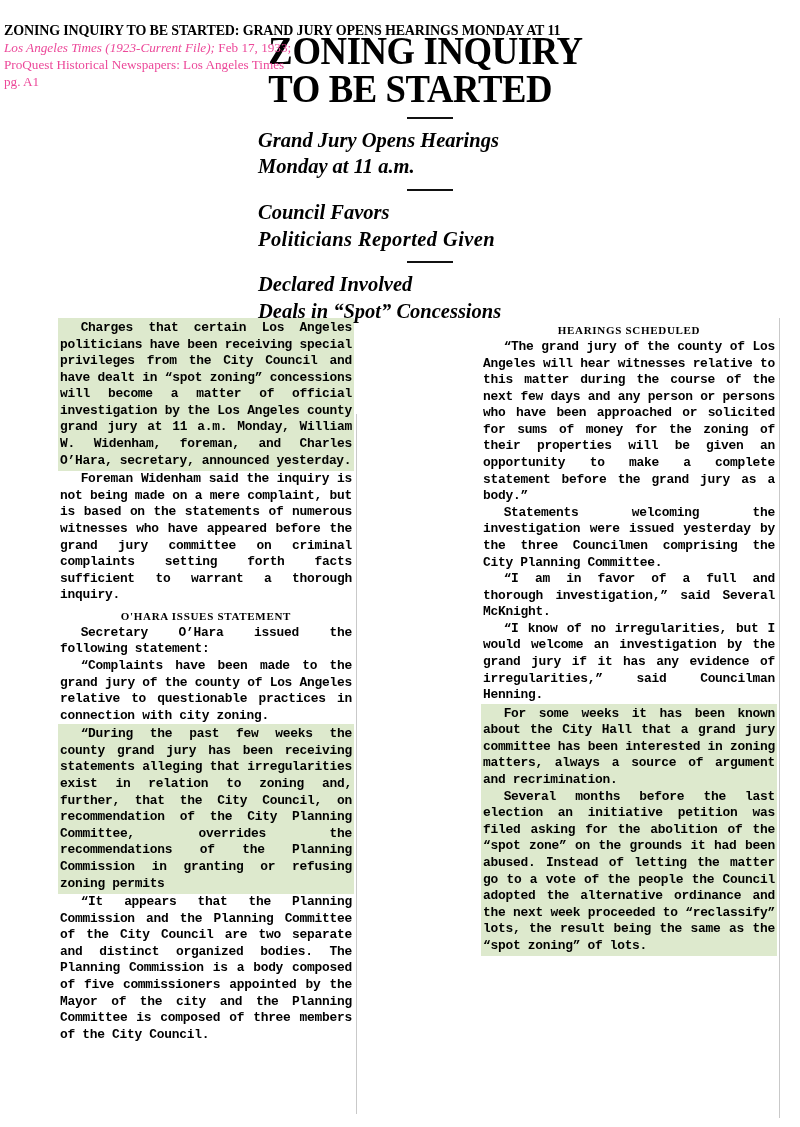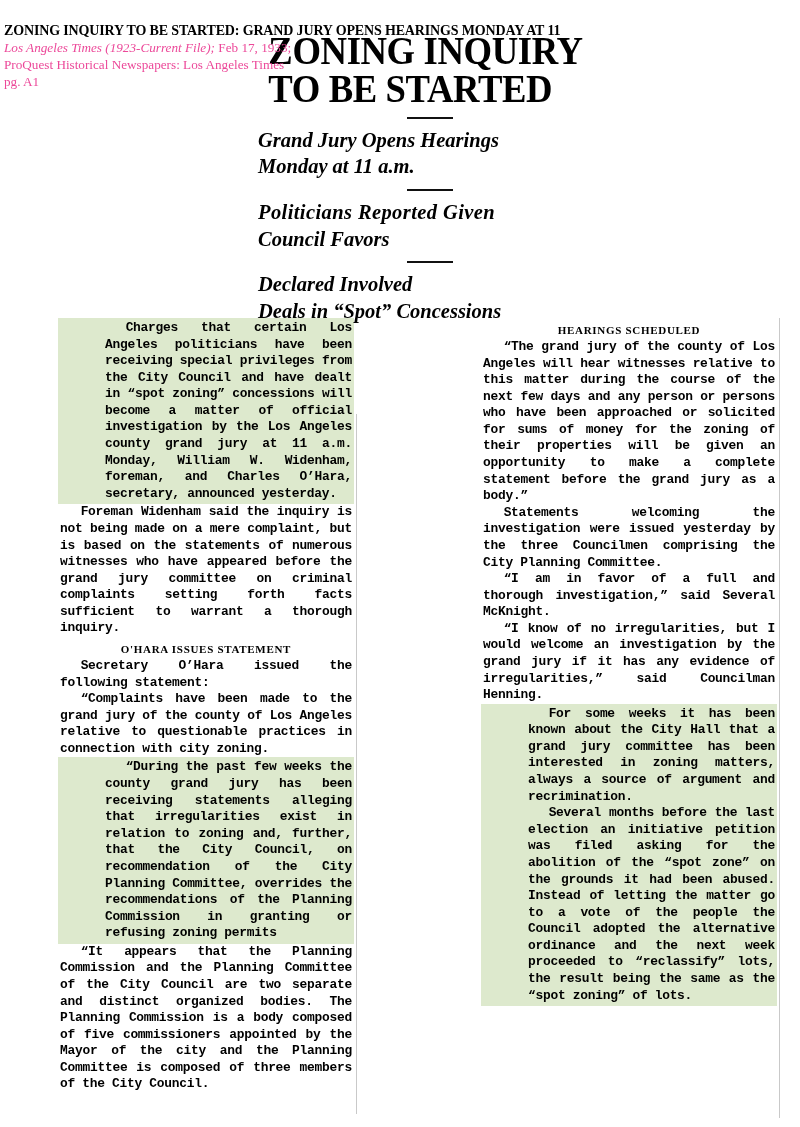--- a/index.html
+++ b/index.html
@@ -128,21 +128,21 @@
     letter-spacing: -0.25px;
     word-spacing: -0.2px;
     -webkit-font-smoothing: none;
   }
   
   .hl-run {
     background: #dde9cd;
     padding: 2px 2px 2px 2px;
     margin: 0 -2px;
   }
-  .hl-run p.para { background: transparent; box-shadow: none; margin-left: 45px; }
+  .hl-run p.para { background: transparent; box-shadow: none; }
 </style>
 </head>
 <body>
 
 <div id="masthead">
   <div class="pq-title">ZONING INQUIRY TO BE STARTED: GRAND JURY OPENS HEARINGS MONDAY AT 11</div>
   <div class="pq-line"><span class="ital">Los Angeles Times (1923-Current File);</span><span> Feb 17, 1933;</span></div>
   <div class="pq-line">ProQuest Historical Newspapers: Los Angeles Times</div>
   <div class="pq-line">pg. A1</div>
 </div>
@@ -157,22 +157,22 @@
   <div class="rule-dash"></div>
 
   <div class="deck-sub">
     <span class="ln">Grand Jury Opens Hearings</span>
     <span class="ln">Monday at 11 a.m.</span>
   </div>
 
   <div class="rule-dash"></div>
 
   <div class="deck-sub">
+    <span class="ln">Council Favors</span>
     <span class="ln wide">Politicians  Reported  Given</span>
-    <span class="ln">Council Favors</span>
   </div>
 
   <div class="rule-dash"></div>
 
   <div class="deck-sub">
     <span class="ln">Declared Involved</span>
     <span class="ln">Deals in “Spot” Concessions</span>
   </div>
 
 </div>

